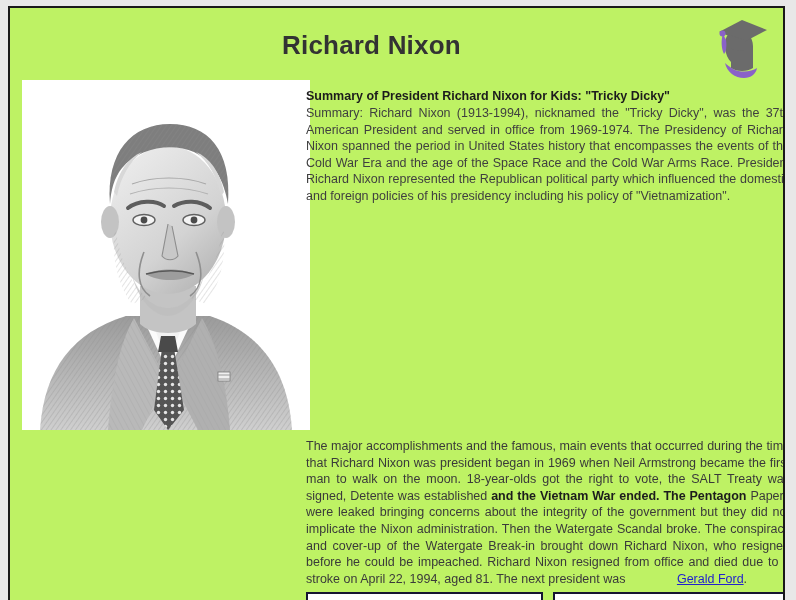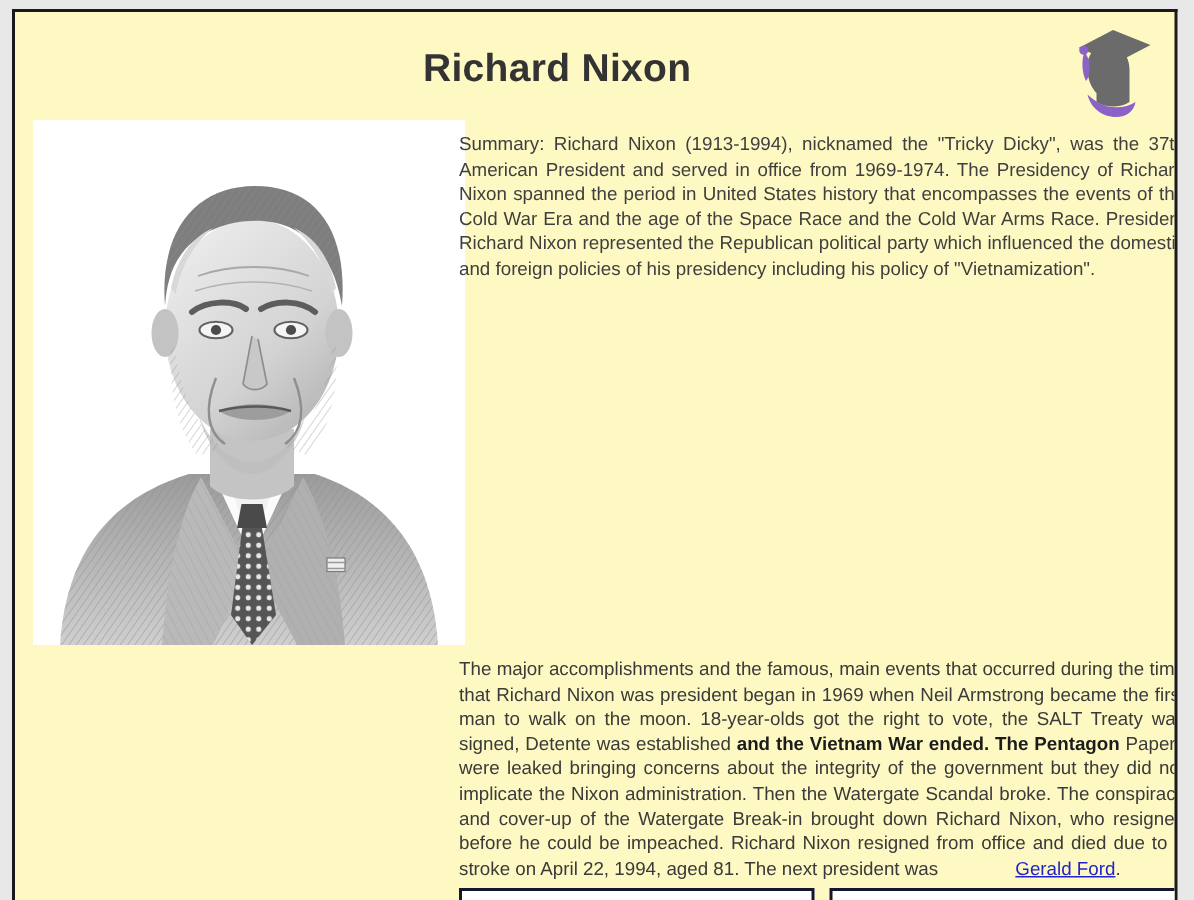--- a/index.html
+++ b/index.html
@@ -14,21 +14,21 @@
     overflow: hidden;
     font-family: "Liberation Sans", sans-serif;
   }
 
   #page-frame {
     position: absolute;
     left: 8px;
     top: 6px;
     width: 777px;
     height: 594px;
-    background: #fef9c3;
+    background: #bef264;
     border-left: 2px solid #1a1a1a;
     border-top: 2px solid #1a1a1a;
     border-right: 2px solid #1a1a1a;
     box-sizing: border-box;
     overflow: hidden;
   }
 
   
   #header {
     position: relative;
@@ -235,20 +235,21 @@
 
       <path d="M94 150 C98 182 110 206 126 218 L110 224 C96 206 90 178 92 152 Z" fill="url(#hatch)" opacity="0.45"></path>
       <path d="M200 150 C196 182 184 206 168 218 L184 224 C198 206 204 178 202 152 Z" fill="url(#hatch)" opacity="0.45"></path>
 
       <path d="M110 104 C132 96 162 96 184 104" stroke="#a8a8a8" stroke-width="1.2" fill="none"></path>
       <path d="M108 114 C132 106 162 106 186 114" stroke="#b2b2b2" stroke-width="1.1" fill="none"></path>
     </svg>
   </div>
 
   <div id="summary-block" class="text-col">
+    <div class="subhead">Summary of President Richard Nixon for Kids: "Tricky Dicky"</div>
     <p class="body-para lead">Summary: Richard Nixon (1913-1994), nicknamed the "Tricky Dicky", was the 37th American President and served in office from 1969-1974. The Presidency of Richard Nixon spanned the period in United States history that encompasses the events of the Cold War Era and the age of the Space Race and the Cold War Arms Race. President Richard Nixon represented the Republican political party which influenced the domestic and foreign policies of his presidency including his policy of "Vietnamization".</p>
   </div>
 
   <div id="accomplishments-block" class="text-col">
     <p class="body-para"><span>The major accomplishments and the famous, main events that occurred during the time that Richard Nixon was president began in 1969 when Neil Armstrong became the first man to walk on the moon. 18-year-olds got the right to vote, the SALT Treaty was signed,  Detente was established </span><span class="emph">and the Vietnam War ended. The Pentagon</span><span> Papers were leaked bringing concerns about the integrity of the government but they did not implicate the Nixon administration. Then the Watergate Scandal broke. The conspiracy and cover-up of the Watergate Break-in brought down Richard Nixon, who resigned before he could be impeached. Richard Nixon resigned from office and died due to a stroke on April 22, 1994, aged 81. The next president was </span><a href="#" class="inline-link">Gerald Ford</a><span>.</span></p>
   </div>
 
   <div id="bottom-nav">
     <button class="nav-button">1945-1989: Cold War Era</button>
     <button class="nav-button">US American History:</button>

